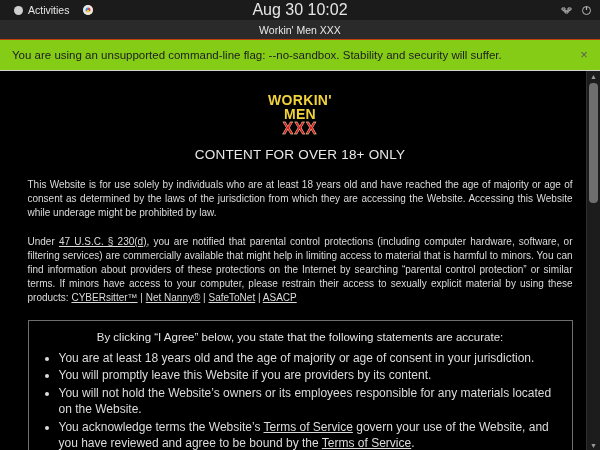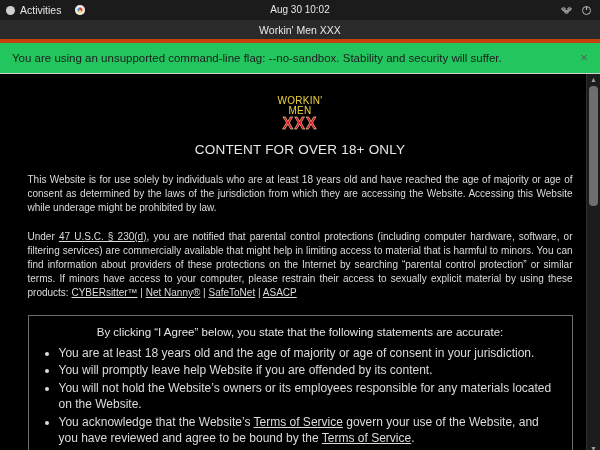--- a/index.html
+++ b/index.html
@@ -23,21 +23,21 @@
     display: flex;
     align-items: center;
     font-size: 10.5px;
     color: #e6e6e6;
     position: relative;
   }
   .topbar-left {
     display: flex;
     align-items: center;
     gap: 14px;
-    padding-left: 6px;
+    padding-left: 14px;
   }
   .tb-item {
     display: flex;
     align-items: center;
     gap: 5px;
     line-height: 20px;
   }
   .dot-icon {
     width: 9px;
     height: 9px;
@@ -51,21 +51,21 @@
     border-radius: 50%;
     background: conic-gradient(#d64937 0 33%, #f5c344 0 66%, #4a90d9 0 100%);
     box-shadow: inset 0 0 0 2.5px #e8e8e8;
     display: inline-block;
   }
   .topbar-center {
     position: absolute;
     left: 0; right: 0;
     text-align: center;
     line-height: 20px;
-    font-size: 10px;
+    font-size: 16px;
     border-radius: 7px;
   }
   .topbar-right {
     margin-left: auto;
     display: flex;
     align-items: center;
     gap: 9px;
     padding-right: 8px;
   }
   .tray-icon {
@@ -77,26 +77,26 @@
 
   
   .win-title {
     height: 19px;
     background: #2a2a2a;
     color: #e8e8e8;
     font-size: 10.5px;
     display: flex;
     align-items: center;
     justify-content: center;
-    border-bottom: 4px solid #c2410c;
+    border-bottom: 1px solid #c2410c;
   }
 
   .infobar {
     height: 30px;
-    background: #22c55e;
+    background: #84cc16;
     color: #1d1d1d;
     display: flex;
     align-items: center;
     font-size: 11.5px;
     border-bottom: 1px solid #d2d2d2;
     position: relative;
   }
   .infobar-text {
     padding-left: 12px;
   }
@@ -127,22 +127,22 @@
     margin: 0 auto;
   }
 
   .logo {
     margin: 8px auto 10px auto;
     width: 64px;
     text-align: center;
     line-height: 1;
   }
   .logo-top {
-    font-size: 10px;
-    font-weight: normal;
+    font-size: 14px;
+    font-weight: bold;
     color: #f2d23a;
     letter-spacing: .3px;
     text-shadow: 0 0 2px #000;
   }
   .logo-mid {
     font-size: 16px;
     font-weight: bold;
     color: #d8182a;
     letter-spacing: 1px;
     text-align: center;
@@ -275,23 +275,23 @@
     <p class="body">This Website is for use solely by individuals who are at least 18 years old and have reached the age of majority or age of consent as determined by the laws of the jurisdiction from which they are accessing the Website. Accessing this Website while underage might be prohibited by law.</p>
 
     <p class="body">
       <span>Under </span><a class="lnk" href="#">47 U.S.C. § 230(d)</a><span>, you are notified that parental control protections (including computer hardware, software, or filtering services) are commercially available that might help in limiting access to material that is harmful to minors. You can find information about providers of these protections on the Internet by searching “parental control protection” or similar terms. If minors have access to your computer, please restrain their access to sexually explicit material by using these products: </span><a class="lnk" href="#">CYBERsitter™</a> | <a class="lnk" href="#">Net Nanny®</a> | <a class="lnk" href="#">SafeToNet</a> | <a class="lnk" href="#">ASACP</a>
     </p>
 
     <div class="agreebox">
       <div class="agreebox-title">By clicking “I Agree” below, you state that the following statements are accurate:</div>
       <ul class="agree-list">
         <li>You are at least 18 years old and the age of majority or age of consent in your jurisdiction.</li>
-        <li>You will promptly leave help Website if you are offended by its content.</li>
+        <li>You will promptly leave this Website if you are providers by its content.</li>
         <li>You will not hold the Website’s owners or its employees responsible for any materials located on the Website.</li>
-        <li><span>You acknowledge that the Website’s </span><a class="lnk" href="#">Terms of Service</a><span> govern your use of the Website, and you have reviewed and agree to be bound by the </span><a class="lnk" href="#">Terms of Service</a><span>.</span></li>
+        <li><span>You acknowledge terms the Website’s </span><a class="lnk" href="#">Terms of Service</a><span> govern your use of the Website, and you have reviewed and agree to be bound by the </span><a class="lnk" href="#">Terms of Service</a><span>.</span></li>
       </ul>
 
     </div>
 
   </div>
 
   <div class="scrollbar">
     <div class="sb-arrow">▲</div>
     <div class="sb-thumb"></div>
     <div class="sb-arrow sb-bottom">▼</div>

